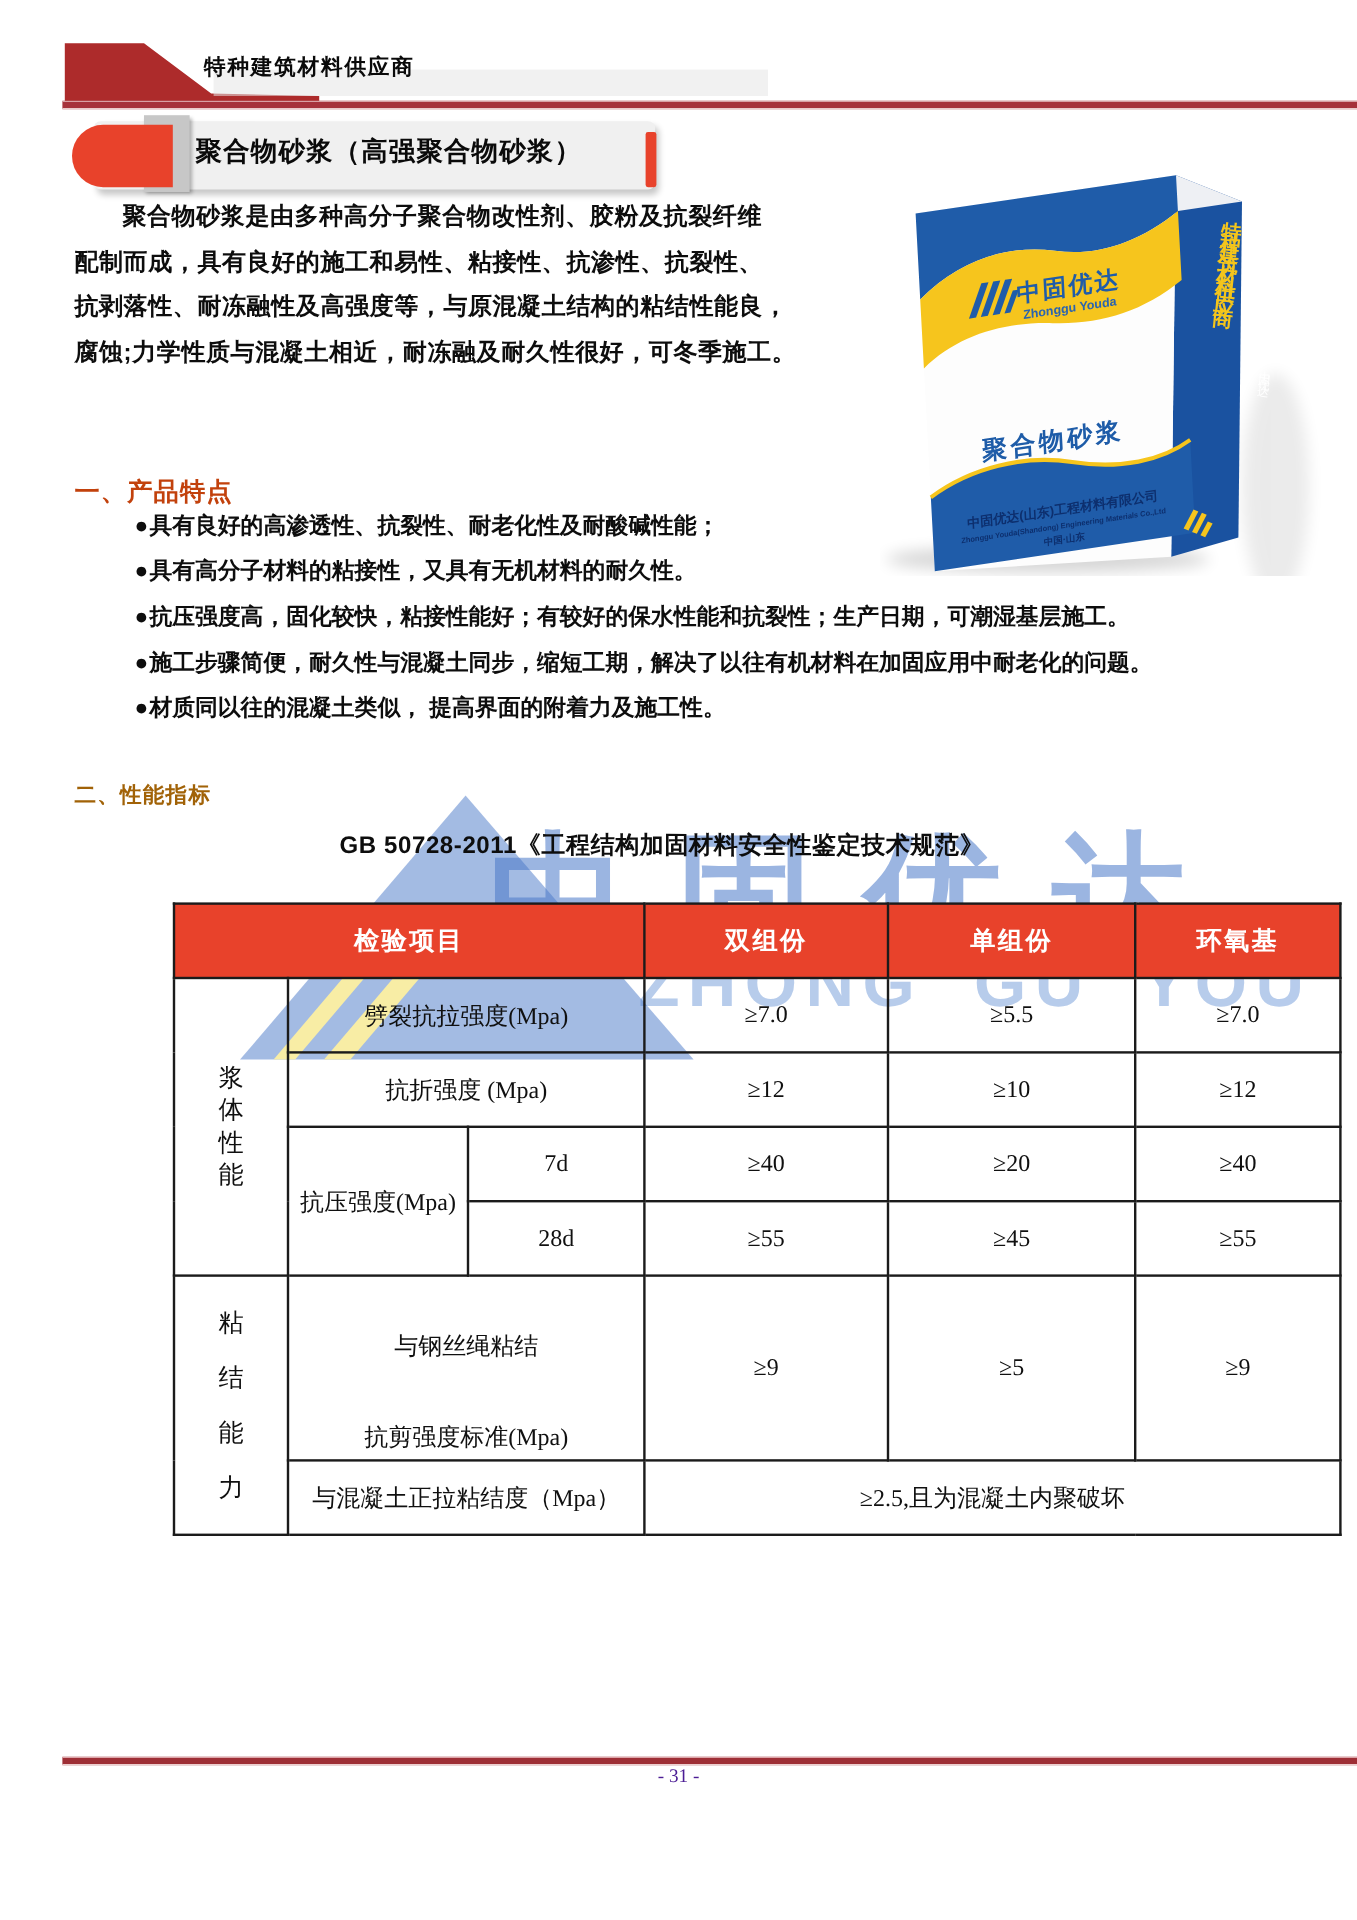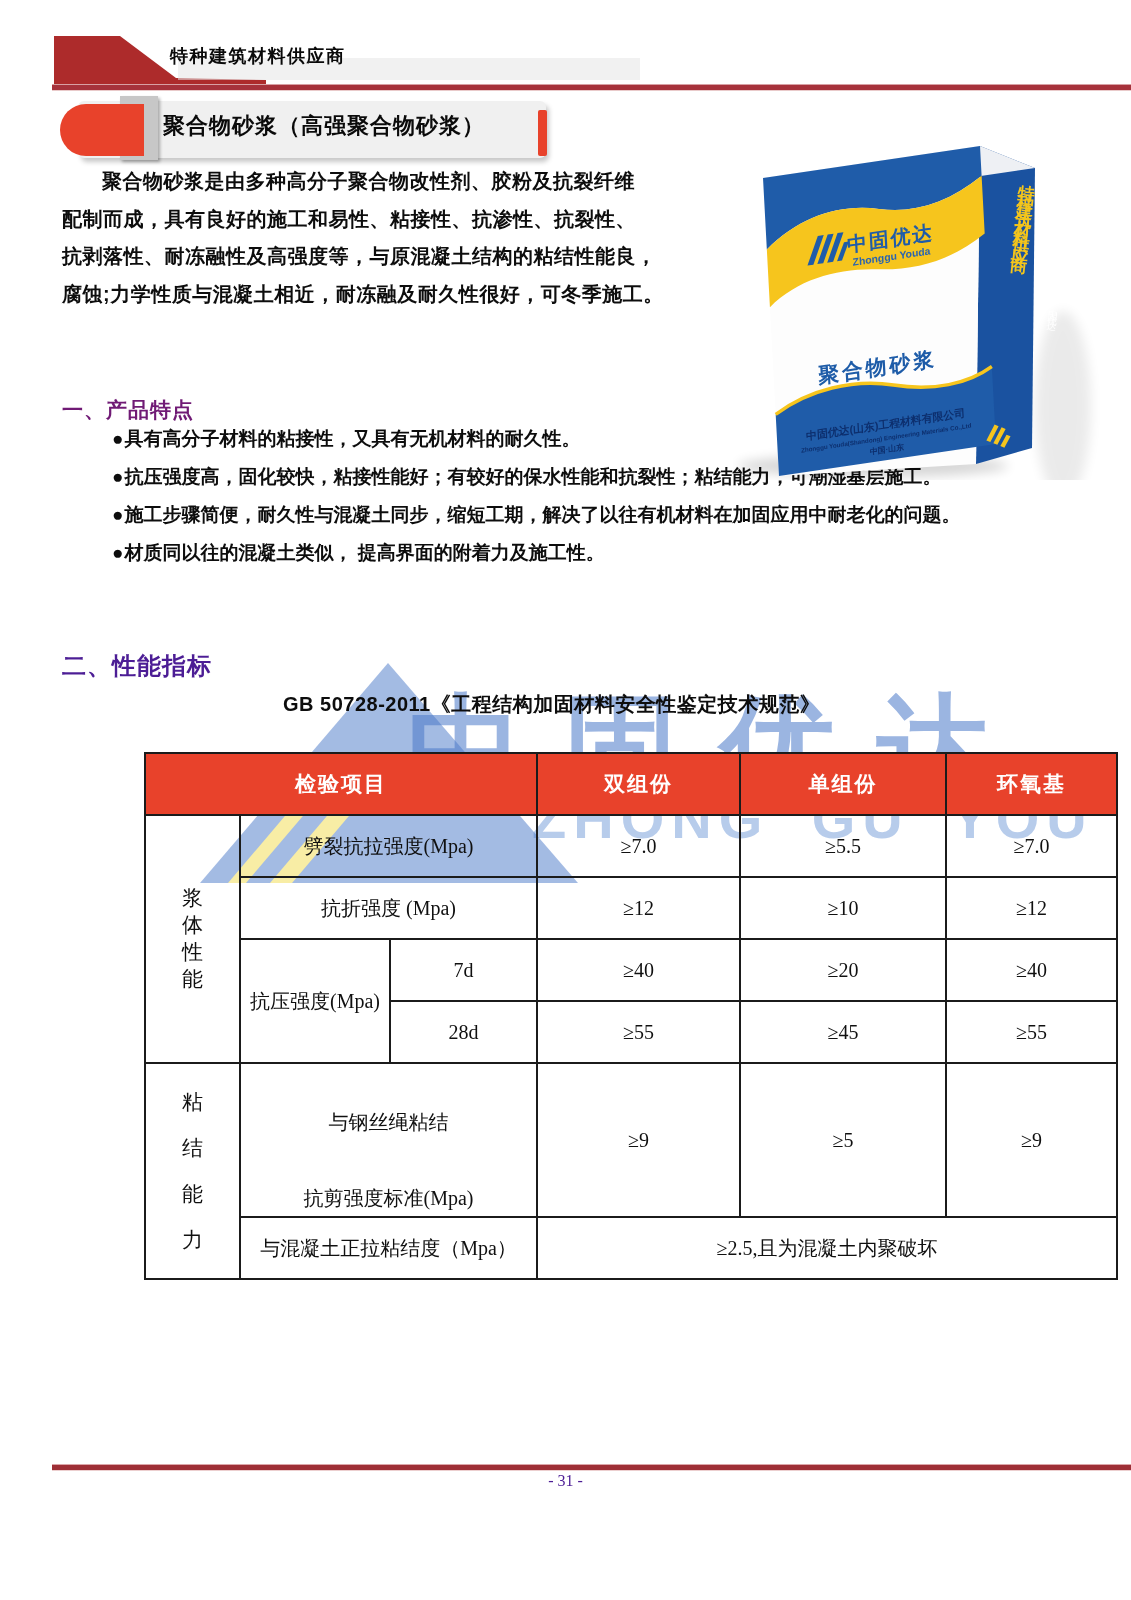--- a/index.html
+++ b/index.html
@@ -20,26 +20,26 @@
   #title-graybox{left:120px;top:96px;width:38px;height:64px;background:#c7c7c7;box-shadow:2px 2px 3px rgba(0,0,0,.3);z-index:2;}
   #title-redpill{left:60px;top:104px;width:84px;height:52px;background:#e8422b;border-radius:28px 0 0 28px;z-index:3;}
   #title-redbar{left:538px;top:110px;width:9px;height:46px;background:#e8422b;border-radius:2px;z-index:3;}
   #page-title{left:163px;top:111px;font-size:22px;font-weight:bold;letter-spacing:1px;z-index:4;color:#0a0a0a;}
 
   
   #intro{left:62px;top:163px;width:640px;font-size:20px;font-weight:600;line-height:37.5px;letter-spacing:.5px;color:#0d0d0d;}
   #intro .first{text-indent:2em;}
 
   
-  #features-heading{left:62px;top:396px;font-size:21px;font-weight:bold;color:#701a75;letter-spacing:1px;}
+  #features-heading{left:62px;top:396px;font-size:21px;font-weight:bold;color:#c2410c;letter-spacing:1px;}
   #features{left:112px;top:420px;width:960px;font-size:19px;font-weight:600;line-height:38px;color:#0d0d0d;}
   #features .dot{margin-right:1px;}
 
   
-  #perf-heading{left:62px;top:650px;font-size:24px;font-weight:bold;color:#4c1d95;letter-spacing:1px;}
+  #perf-heading{left:62px;top:650px;font-size:18px;font-weight:bold;color:#a16207;letter-spacing:1px;}
   #standard-line{left:283px;top:691px;font-size:20px;font-weight:600;letter-spacing:.5px;color:#0d0d0d;z-index:3;}
 
   
   #wm-cn{left:408px;top:672px;font-size:114px;font-weight:bold;letter-spacing:42px;color:#4a79c9;opacity:.55;z-index:1;white-space:nowrap;}
   #wm-en{left:532px;top:786px;font-size:56px;font-weight:bold;letter-spacing:7px;word-spacing:20px;color:#7da3dc;opacity:.55;z-index:1;white-space:nowrap;}
   #wm-triangle{left:170px;top:655px;z-index:1;opacity:.5;}
 
   
   #spec-table{left:108px;top:752px;z-index:2;padding-left:36px;}
   table.spec{border-collapse:collapse;table-layout:fixed;width:972px;background:transparent;}
@@ -151,22 +151,23 @@
         <polygon points="7,22 15,4 19,4 11,22" fill="#f6c51d"></polygon>
         <polygon points="14,22 20,9 24,9 18,22" fill="#f6c51d"></polygon>
       </g>
     </g>
   </svg>
   <div id="pkg-side-text" class="abs">特种建筑材料供应商</div>
   <div id="pkg-side-brand" class="abs">中固优达</div>
 
   <div id="features-heading" class="abs">一、产品特点</div>
   <div id="features" class="abs">
+    <div><span class="dot">●</span><span>具有良好的高渗透性、抗裂性、耐老化性及耐酸碱性能；</span></div>
     <div><span class="dot">●</span><span>具有高分子材料的粘接性，又具有无机材料的耐久性。</span></div>
-    <div><span class="dot">●</span><span>抗压强度高，固化较快，粘接性能好；有较好的保水性能和抗裂性；粘结能力，可潮湿基层施工。</span></div>
+    <div><span class="dot">●</span><span>抗压强度高，固化较快，粘接性能好；有较好的保水性能和抗裂性；生产日期，可潮湿基层施工。</span></div>
     <div><span class="dot">●</span><span>施工步骤简便，耐久性与混凝土同步，缩短工期，解决了以往有机材料在加固应用中耐老化的问题。</span></div>
     <div><span class="dot">●</span><span>材质同以往的混凝土类似， 提高界面的附着力及施工性。</span></div>
   </div>
 
   <div id="perf-heading" class="abs">二、性能指标</div>
   <div id="standard-line" class="abs">GB 50728-2011《工程结构加固材料安全性鉴定技术规范》</div>
 
   <div id="wm-cn" class="abs">中固优达</div>
   <div id="wm-en" class="abs">ZHONG GU YOU DA</div>
   <svg id="wm-triangle" class="abs" width="420" height="230">

